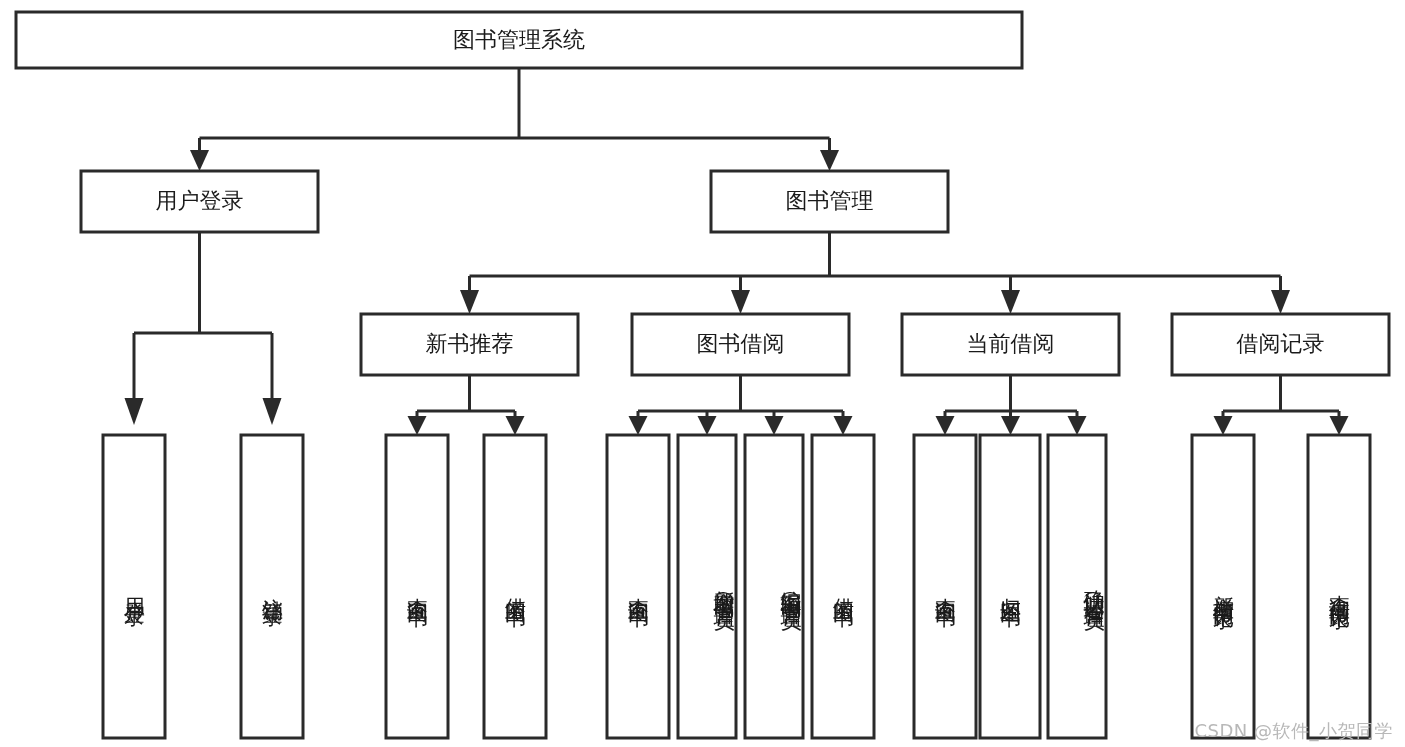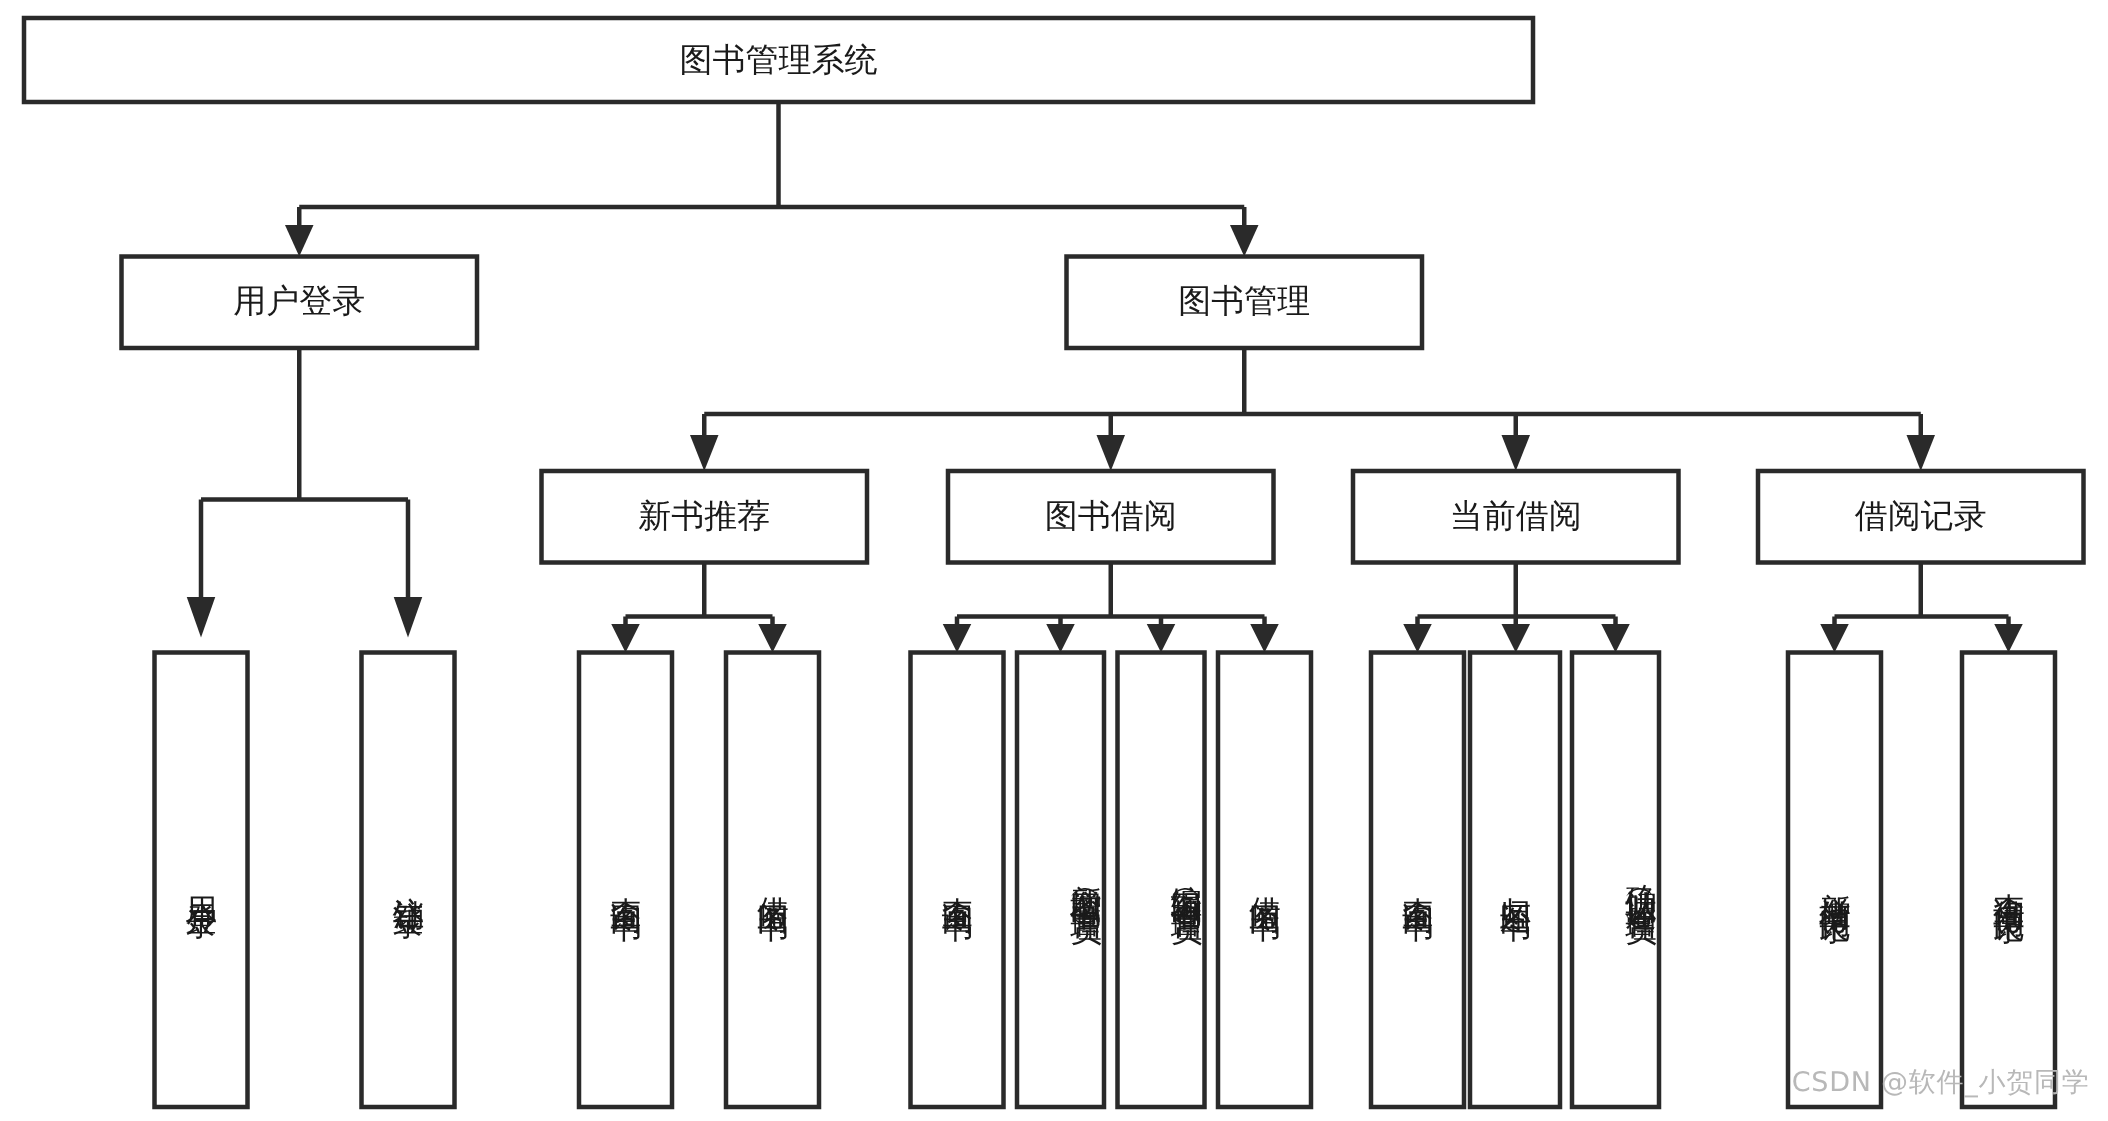--- a/index.html
+++ b/index.html
@@ -59,21 +59,21 @@
     font-size: 21px;
     line-height: 1.18;
     color: #1a1a1a;
     letter-spacing: 3px;
     white-space: nowrap;
     pointer-events: none;
   }
   .watermark {
     position: absolute;
     right: 12px;
-    bottom: 14px;
+    bottom: 4px;
     font-family: "DejaVu Sans", "Liberation Sans", sans-serif;
     font-size: 18px;
     color: #b8b8b8;
     letter-spacing: 0.5px;
     user-select: none;
   }
 </style>
 </head>
 <body>
 

